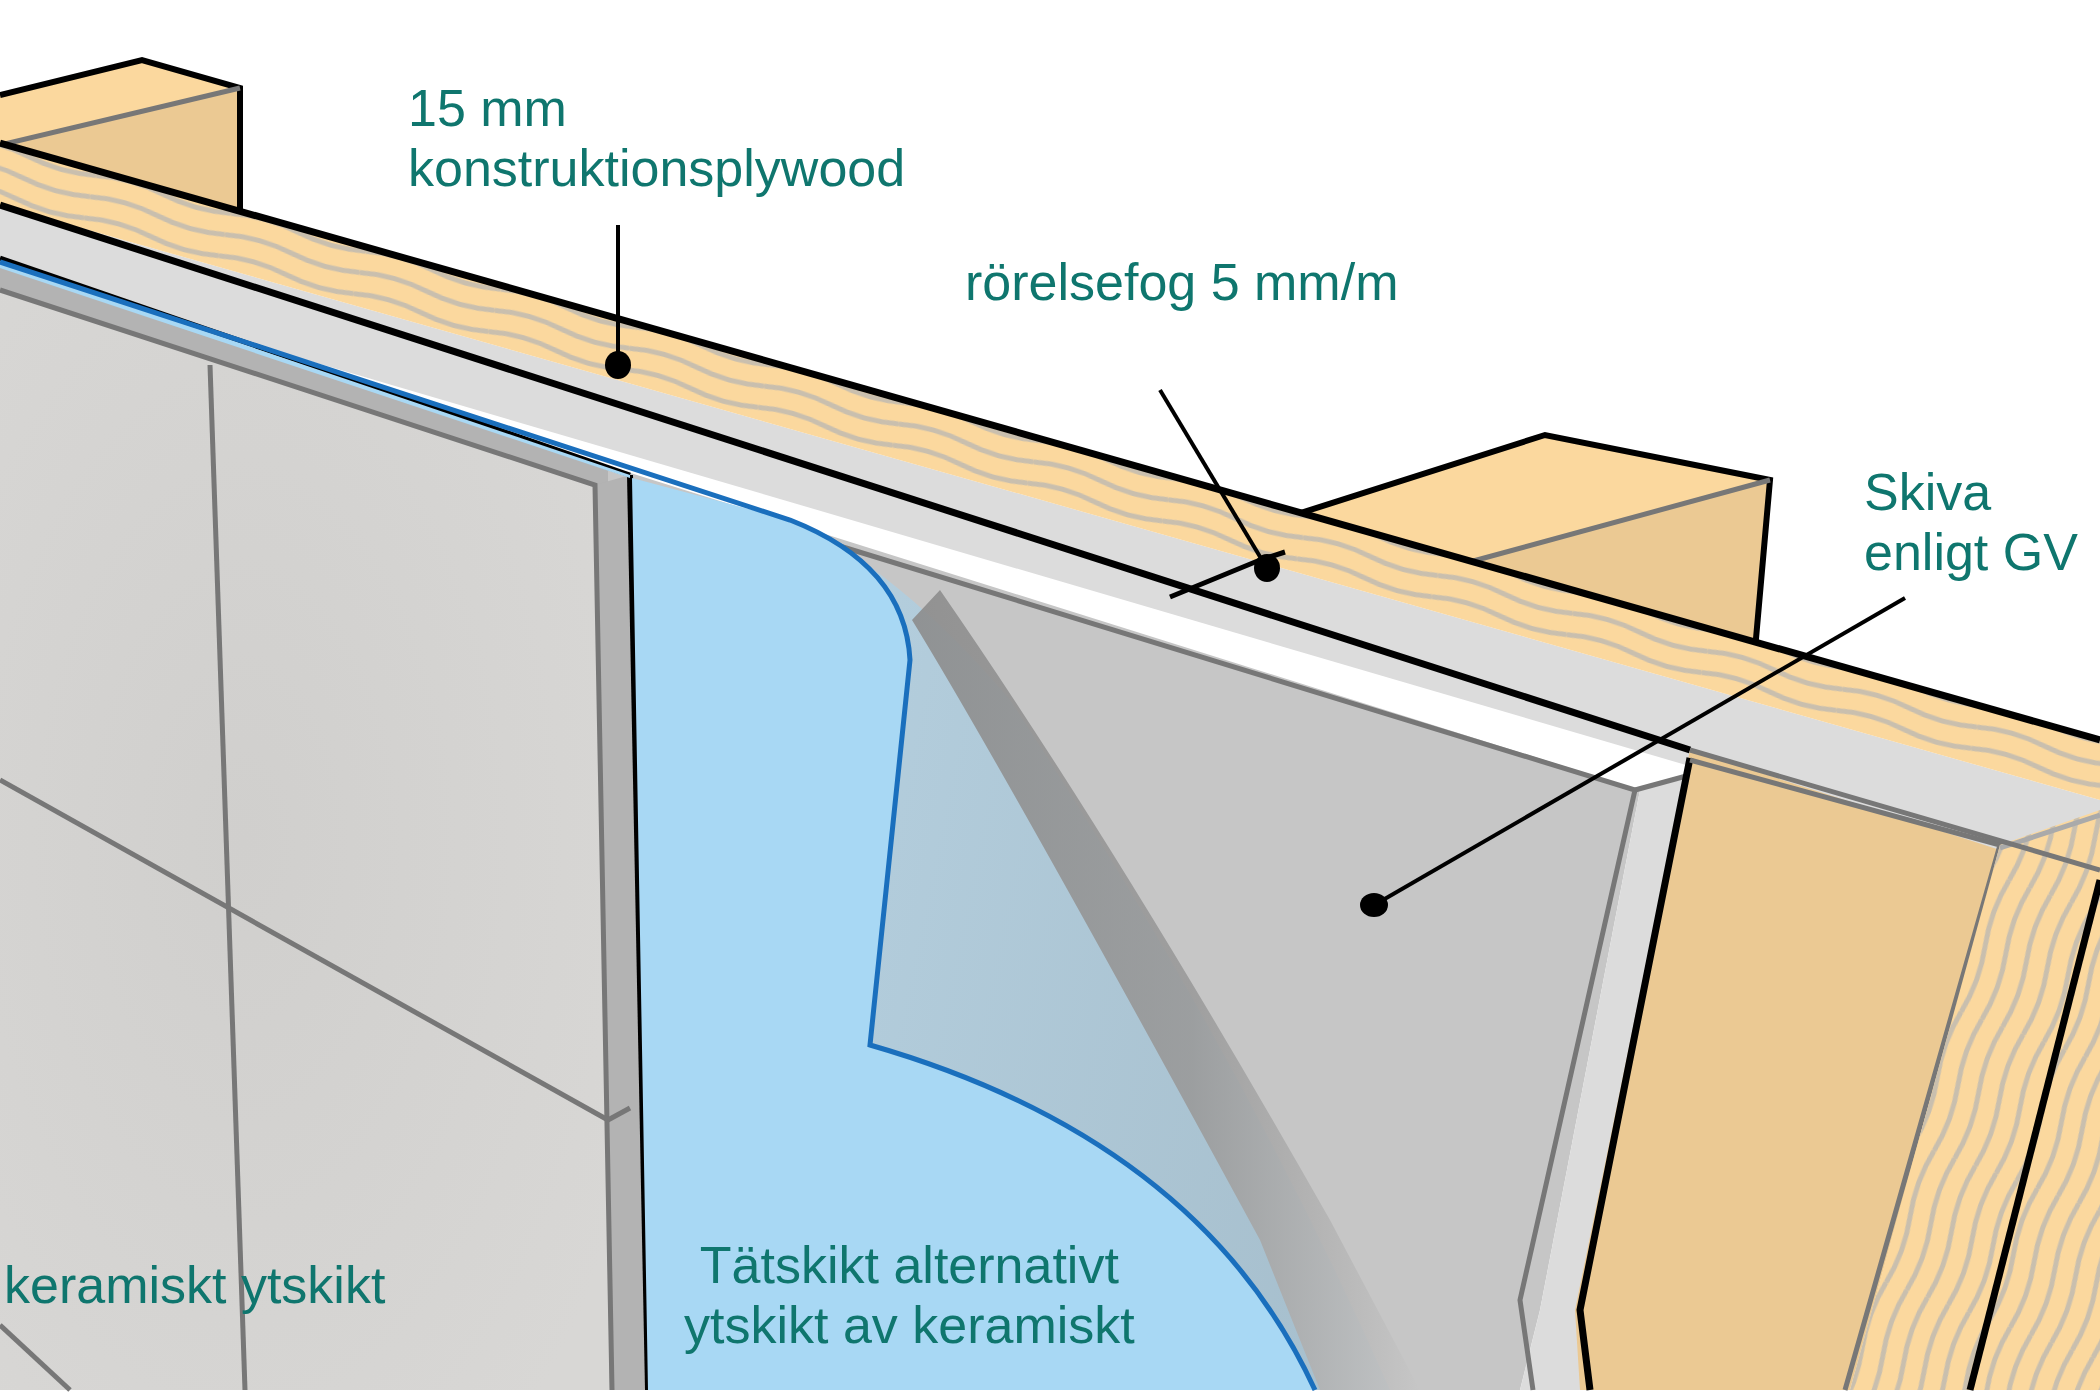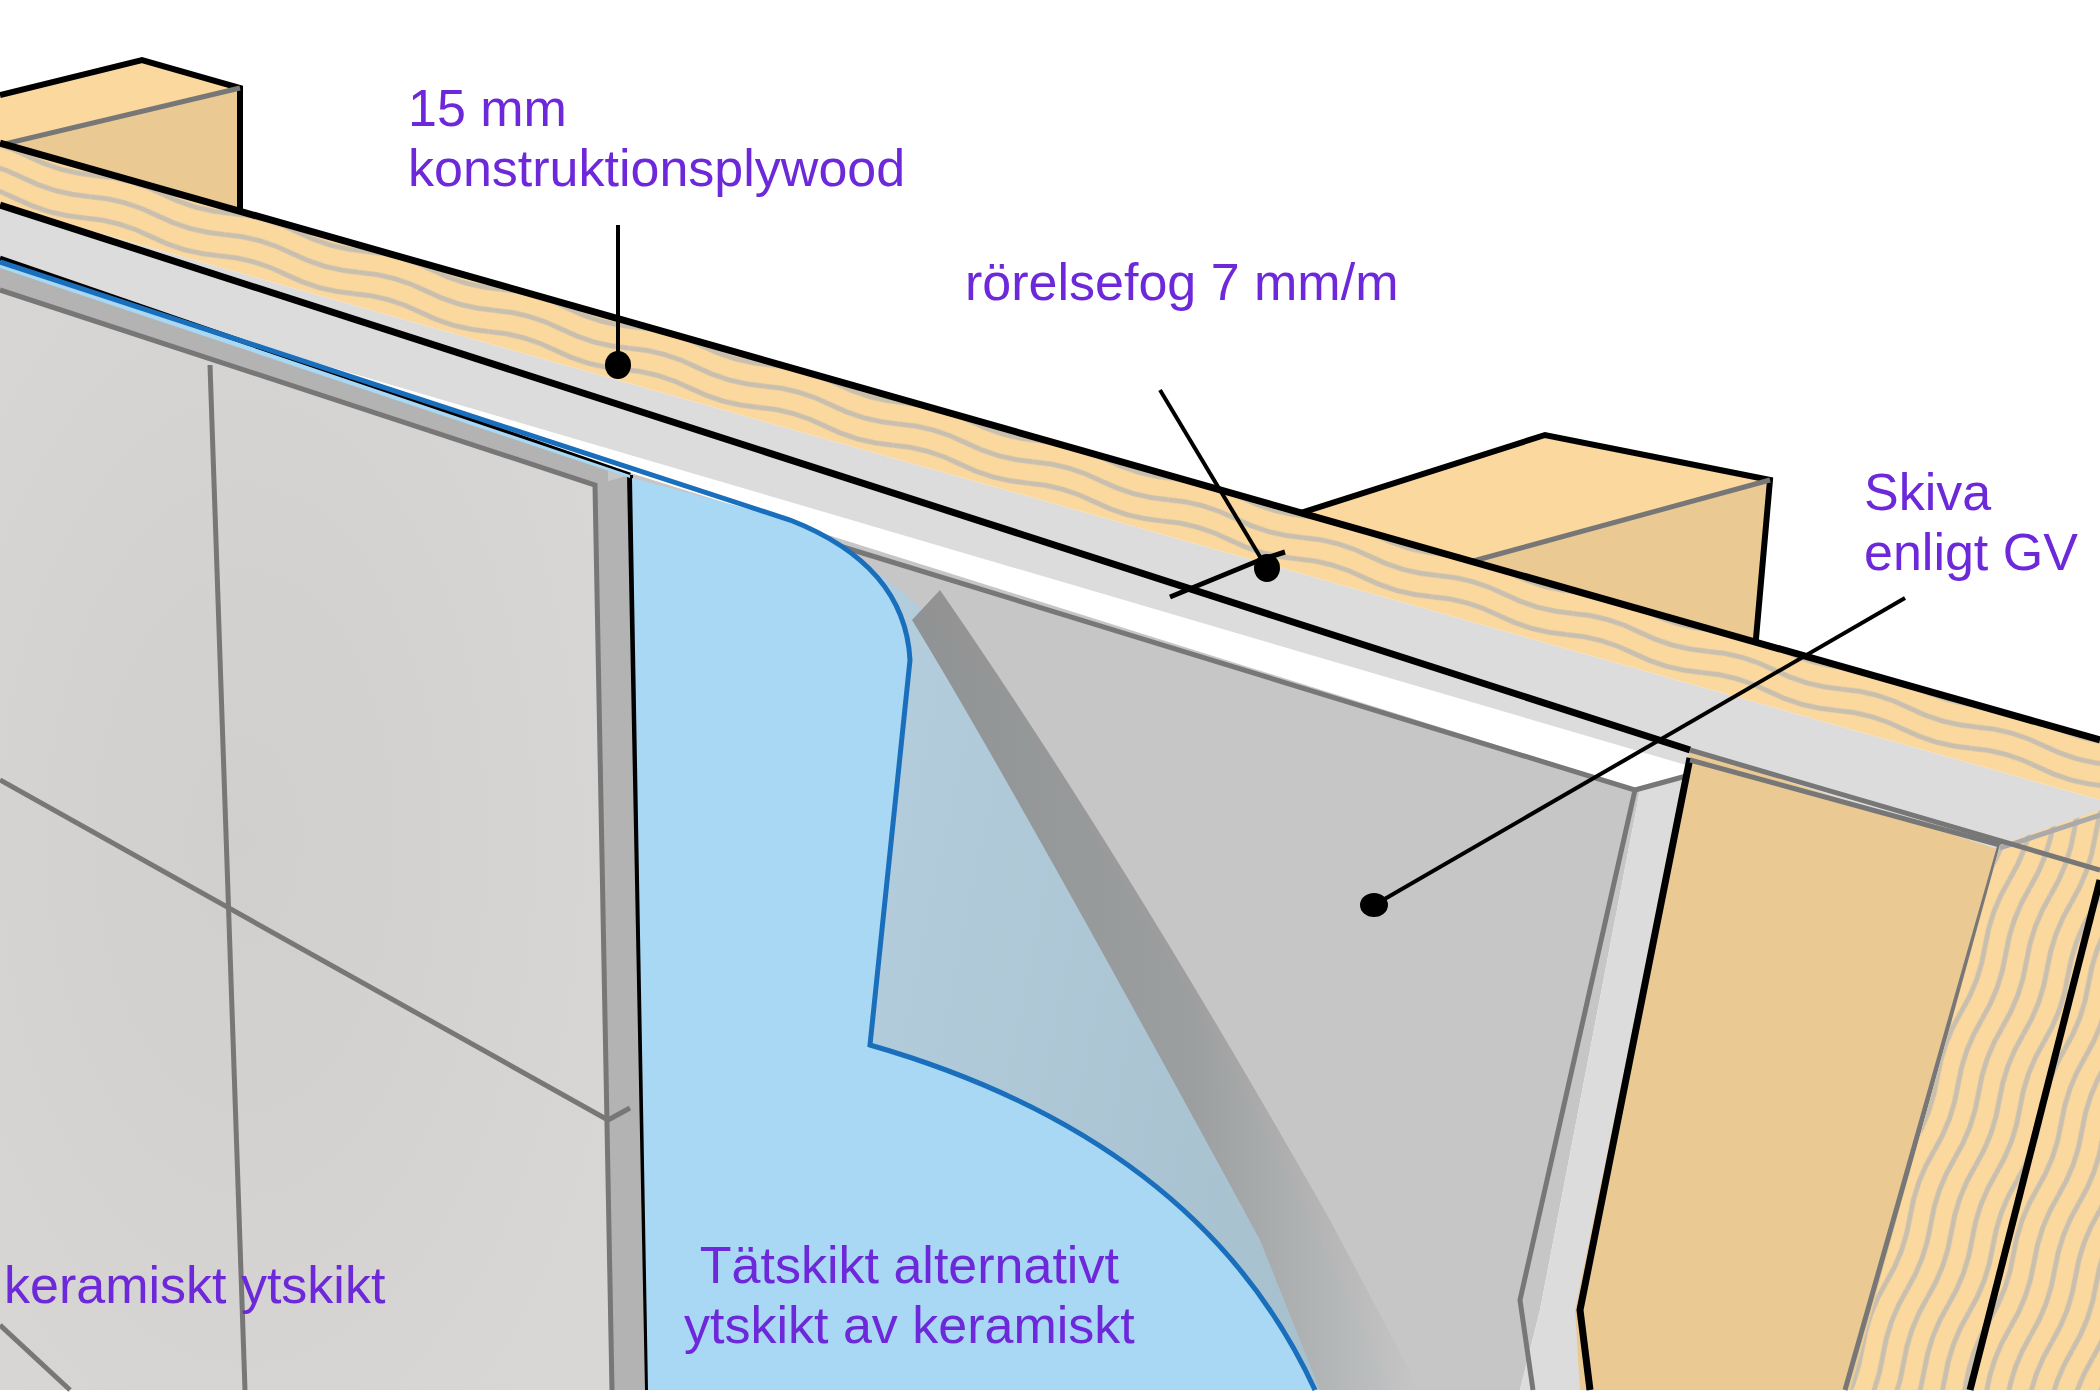--- a/index.html
+++ b/index.html
@@ -1,19 +1,19 @@
 <!DOCTYPE html>
 <html><head>
 <meta charset="utf-8">
 <style>
   html, body { margin:0; padding:0; background:#ffffff; }
   body { width:2100px; height:1400px; position:relative; overflow:hidden;
          font-family:"Liberation Sans", sans-serif; }
   #diagram { position:absolute; left:0; top:0; width:2100px; height:1400px; }
-  .label { position:absolute; color:#6d28d9; font-size:52px; line-height:60px;
+  .label { position:absolute; color:#0f766e; font-size:52px; line-height:60px;
            font-family:"Liberation Sans", sans-serif; white-space:nowrap; }
 </style>
 </head>
 <body>
 
 <svg id="diagram" viewBox="0 0 2100 1400" xmlns="http://www.w3.org/2000/svg">
   <defs>
     <linearGradient id="curlShade" x1="0" y1="0" x2="1" y2="0">
       <stop offset="0" stop-color="#8c8c8c"></stop>
       <stop offset="0.55" stop-color="#9a9a9a"></stop>
@@ -108,21 +108,21 @@
     <ellipse cx="1374" cy="905" rx="14" ry="12" fill="#000"></ellipse>
   </g>
 </svg>
 
 <div class="label" style="left:408px; top:78px;">
   <div>15 mm</div>
   <div>konstruktionsplywood</div>
 </div>
 
 <div class="label" style="left:965px; top:252px;">
-  <div>rörelsefog 7 mm/m</div>
+  <div>rörelsefog 5 mm/m</div>
 </div>
 
 <div class="label" style="left:1864px; top:462px;">
   <div>Skiva</div>
   <div>enligt GV</div>
 </div>
 
 <div class="label" style="left:4px; top:1255px;">
   <div>keramiskt ytskikt</div>
 </div>

